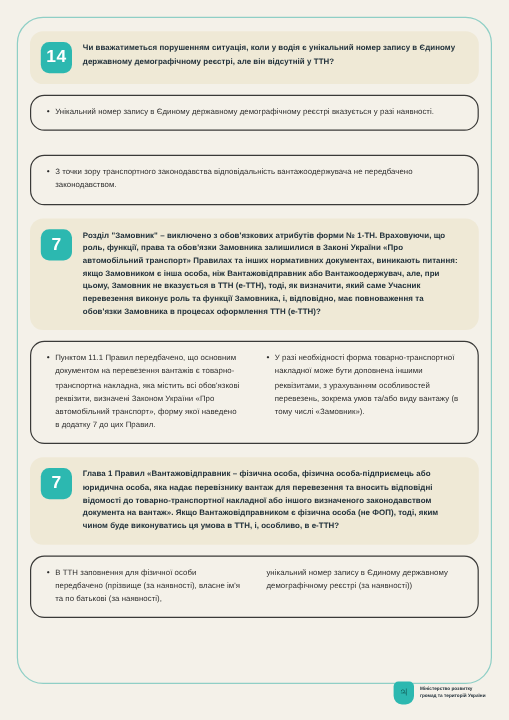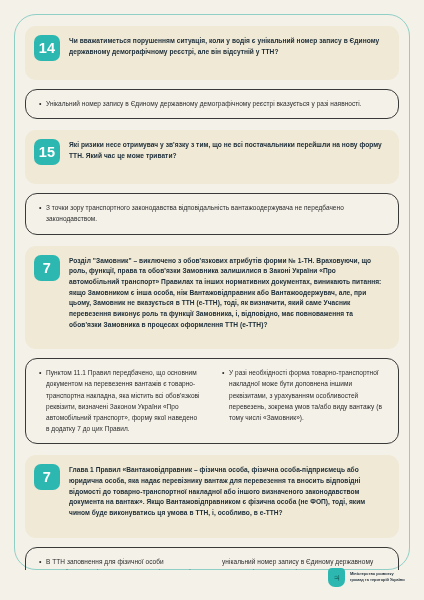--- a/index.html
+++ b/index.html
@@ -43,21 +43,21 @@
     width: 396px;
     height: 556px;
     padding: 12px 11px 0 11px;
     overflow: hidden;
   }
 
   
   .qblock {
     background: #efe9d6;
     border-radius: 11px;
-    padding: 8px 13px 19px 9px;
+    padding: 8px 13px 9px 9px;
     display: flex;
     align-items: flex-start;
     gap: 9px;
   }
 
   .qnum {
     flex: 0 0 auto;
     width: 26px;
     height: 26px;
     border-radius: 7px;
@@ -207,24 +207,20 @@
     <div class="qblock">
       <div class="qnum">14</div>
       <div class="qtext">Чи вважатиметься порушенням ситуація, коли у водія є унікальний номер запису в Єдиному державному демографічному реєстрі, але він відсутній у ТТН?</div>
     </div>
     <div class="ablock">
       <div class="atext bullet">Унікальний номер запису в Єдиному державному демографічному реєстрі вказується у разі наявності.</div>
     </div>
 
     <div class="gap"></div>
 
-    <div class="qblock">
-      <div class="qnum">15</div>
-      <div class="qtext">Які ризики несе отримувач у зв'язку з тим, що не всі постачальники перейшли на нову форму ТТН. Який час це може тривати?</div>
-    </div>
     <div class="ablock">
       <div class="atext bullet">З точки зору транспортного законодавства відповідальність вантажоодержувача не передбачено законодавством.</div>
     </div>
 
     <div class="gap"></div>
 
     <div class="qblock">
       <div class="qnum">7</div>
       <div class="qtext">Розділ "Замовник" – виключено з обов'язкових атрибутів форми № 1-ТН. Враховуючи, що роль, функції, права та обов'язки Замовника залишилися в Законі України «Про автомобільний транспорт» Правилах та інших нормативних документах, виникають питання: якщо Замовником є інша особа, ніж Вантажовідправник або Вантажоодержувач, але, при цьому, Замовник не вказується в ТТН (е-ТТН), тоді, як визначити, який саме Учасник перевезення виконує роль та функції Замовника, і, відповідно, має повноваження та обов'язки Замовника в процесах оформлення ТТН (е-ТТН)?</div>
     </div>

